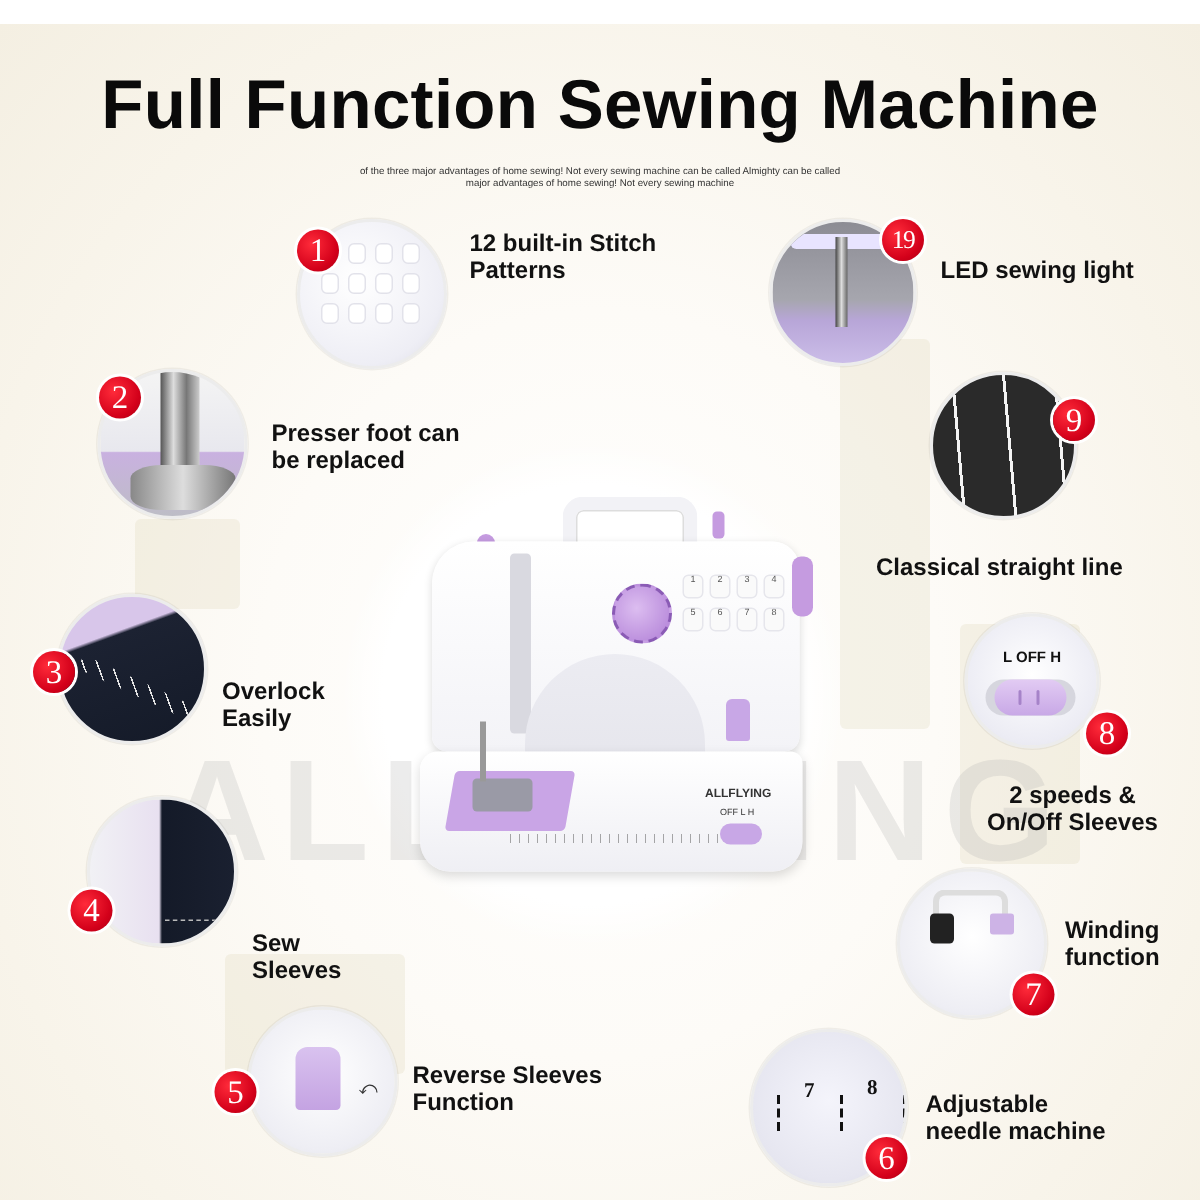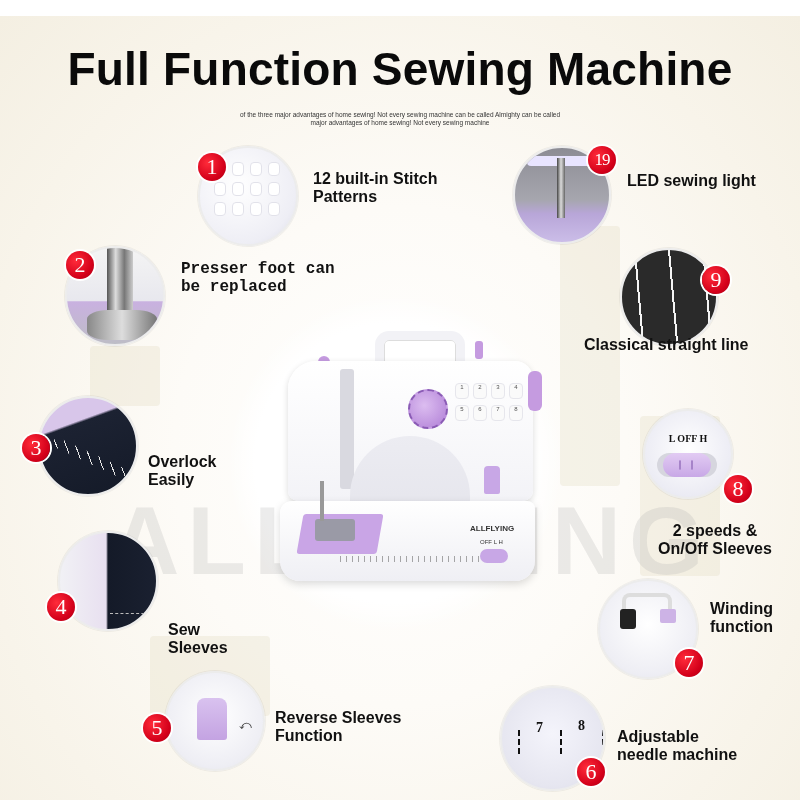--- a/index.html
+++ b/index.html
@@ -87,21 +87,21 @@
   .fill-reverse .lever { position: absolute; left: 30px; top: 25px; width: 30px; height: 42px;
     background: linear-gradient(180deg, #d9c2ef, #c4a3e2); border-radius: 8px 8px 3px 3px; }
   .fill-reverse .mark { position: absolute; left: 72px; top: 45px; font-size: 12px; color: #333; }
   .fill-needle { background: radial-gradient(circle at 50% 45%, #f4f4fb, #e6e6f0 70%, #d8d8e6); }
   .fill-needle .num { position: absolute; font-size: 14px; font-weight: 700; color: #111; font-family: "Liberation Serif", serif; }
   .fill-needle .dash { position: absolute; width: 0; height: 24px; border-left: 2px dashed #111; }
   .fill-winding { background: radial-gradient(circle at 50% 45%, #ffffff, #eeeef4 70%, #e0e0ea); }
   .fill-winding .handle { position: absolute; left: 22px; top: 12px; width: 50px; height: 20px; border: 4px solid #ddd; border-bottom: none; border-radius: 8px 8px 0 0; }
   .fill-winding .spool { position: absolute; left: 20px; top: 28px; width: 16px; height: 20px; background: #222; border-radius: 3px; }
   .fill-winding .pin { position: absolute; left: 60px; top: 28px; width: 16px; height: 14px; background: #cdb3e6; border-radius: 2px; }
-  .fill-switch { background: radial-gradient(circle at 50% 45%, #ffffff, #ececf4 70%, #e0e0ea); font-family: Liberation Serif, serif; }
+  .fill-switch { background: radial-gradient(circle at 50% 45%, #ffffff, #ececf4 70%, #e0e0ea); }
   .fill-switch .sw-label { position: absolute; left: 0; width: 100%; top: 22px; text-align: center; font-size: 10px; font-weight: 700; color: #111; }
   .fill-switch .track { position: absolute; left: 12px; top: 42px; width: 60px; height: 24px; background: #d6d6de; border-radius: 12px; }
   .fill-switch .knob { position: absolute; left: 18px; top: 42px; width: 48px; height: 24px;
     background: linear-gradient(180deg, #e2cbf3, #c8a8e6); border-radius: 12px; }
   .fill-switch .knob i { position: absolute; top: 7px; width: 2px; height: 10px; border: 1px solid #a683c9; border-radius: 1px; }
   .fill-stripe { background: repeating-linear-gradient(85deg, #2a2a2a 0 20px, #f4f4f4 20px 22px, #2a2a2a 22px 34px); }
   .fill-led { background: linear-gradient(180deg, #8c8c94 0%, #a6a6ae 55%, #b8a6d8 70%, #cbbde8 100%); }
   .fill-led .shaft { position: absolute; left: 42px; top: 10px; width: 8px; height: 60px; background: linear-gradient(90deg,#444,#ddd,#666); }
   .fill-led .glow { position: absolute; left: 12px; top: 8px; width: 70px; height: 10px; background: #e8e4ff; border-radius: 4px; }
 </style>
@@ -167,33 +167,33 @@
           <span></span>
           <span></span>
           <span></span>
           <span></span>
           <span></span>
           <span></span>
           <span></span>
         </div>
     </div>
     <div class="badge" style="left:198px;top:137px;">1</div>
-    <div class="label" style="left:313px;top:154px;">
+    <div class="label" style="left:313px;top:138px;">
       <div>12 built-in Stitch</div>
       <div>Patterns</div>
     </div>
   </div>
 
   <div class="feat">
     <div class="circle fill-foot" style="left:65px;top:230px;width:100px;height:100px;">
       <div class="metal"></div>
         <div class="plate"></div>
     </div>
     <div class="badge" style="left:66px;top:235px;">2</div>
-    <div class="label" style="left:181px;top:244px;font-family:Liberation Mono, monospace;">
+    <div class="label" style="left:181px;top:265px;">
       <div>Presser foot can</div>
       <div>be replaced</div>
     </div>
   </div>
 
   <div class="feat">
     <div class="circle fill-overlock" style="left:38px;top:380px;width:100px;height:100px;">
       <div class="zig"></div>
     </div>
     <div class="badge" style="left:22px;top:418px;">3</div>
@@ -241,21 +241,21 @@
     </div>
   </div>
 
   <div class="feat">
     <div class="circle fill-winding" style="left:598px;top:563px;width:100px;height:100px;">
       <div class="handle"></div>
         <div class="spool"></div>
         <div class="pin"></div>
     </div>
     <div class="badge" style="left:675px;top:633px;">7</div>
-    <div class="label" style="left:710px;top:584px;">
+    <div class="label" style="left:710px;top:596px;">
       <div>Winding</div>
       <div>function</div>
     </div>
   </div>
 
   <div class="feat">
     <div class="circle fill-switch" style="left:643px;top:393px;width:90px;height:90px;">
       <div class="sw-label">L OFF H</div>
       <div class="track"></div>
       <div class="knob">
@@ -266,21 +266,21 @@
     <div class="badge" style="left:724px;top:459px;">8</div>
     <div class="label" style="left:645px;top:506px;text-align:center;width:140px;">
       <div>2 speeds &amp;</div>
       <div>On/Off Sleeves</div>
     </div>
   </div>
 
   <div class="feat">
     <div class="circle fill-stripe" style="left:620px;top:232px;width:98px;height:98px;"></div>
     <div class="badge" style="left:702px;top:250px;">9</div>
-    <div class="label" style="left:584px;top:320px;">Classical straight line</div>
+    <div class="label" style="left:584px;top:354px;">Classical straight line</div>
   </div>
 
   <div class="feat">
     <div class="circle fill-led" style="left:513px;top:130px;width:98px;height:98px;">
       <div class="glow"></div>
         <div class="shaft"></div>
     </div>
     <div class="badge two" style="left:588px;top:130px;">19</div>
     <div class="label" style="left:627px;top:156px;">LED sewing light</div>
   </div>

